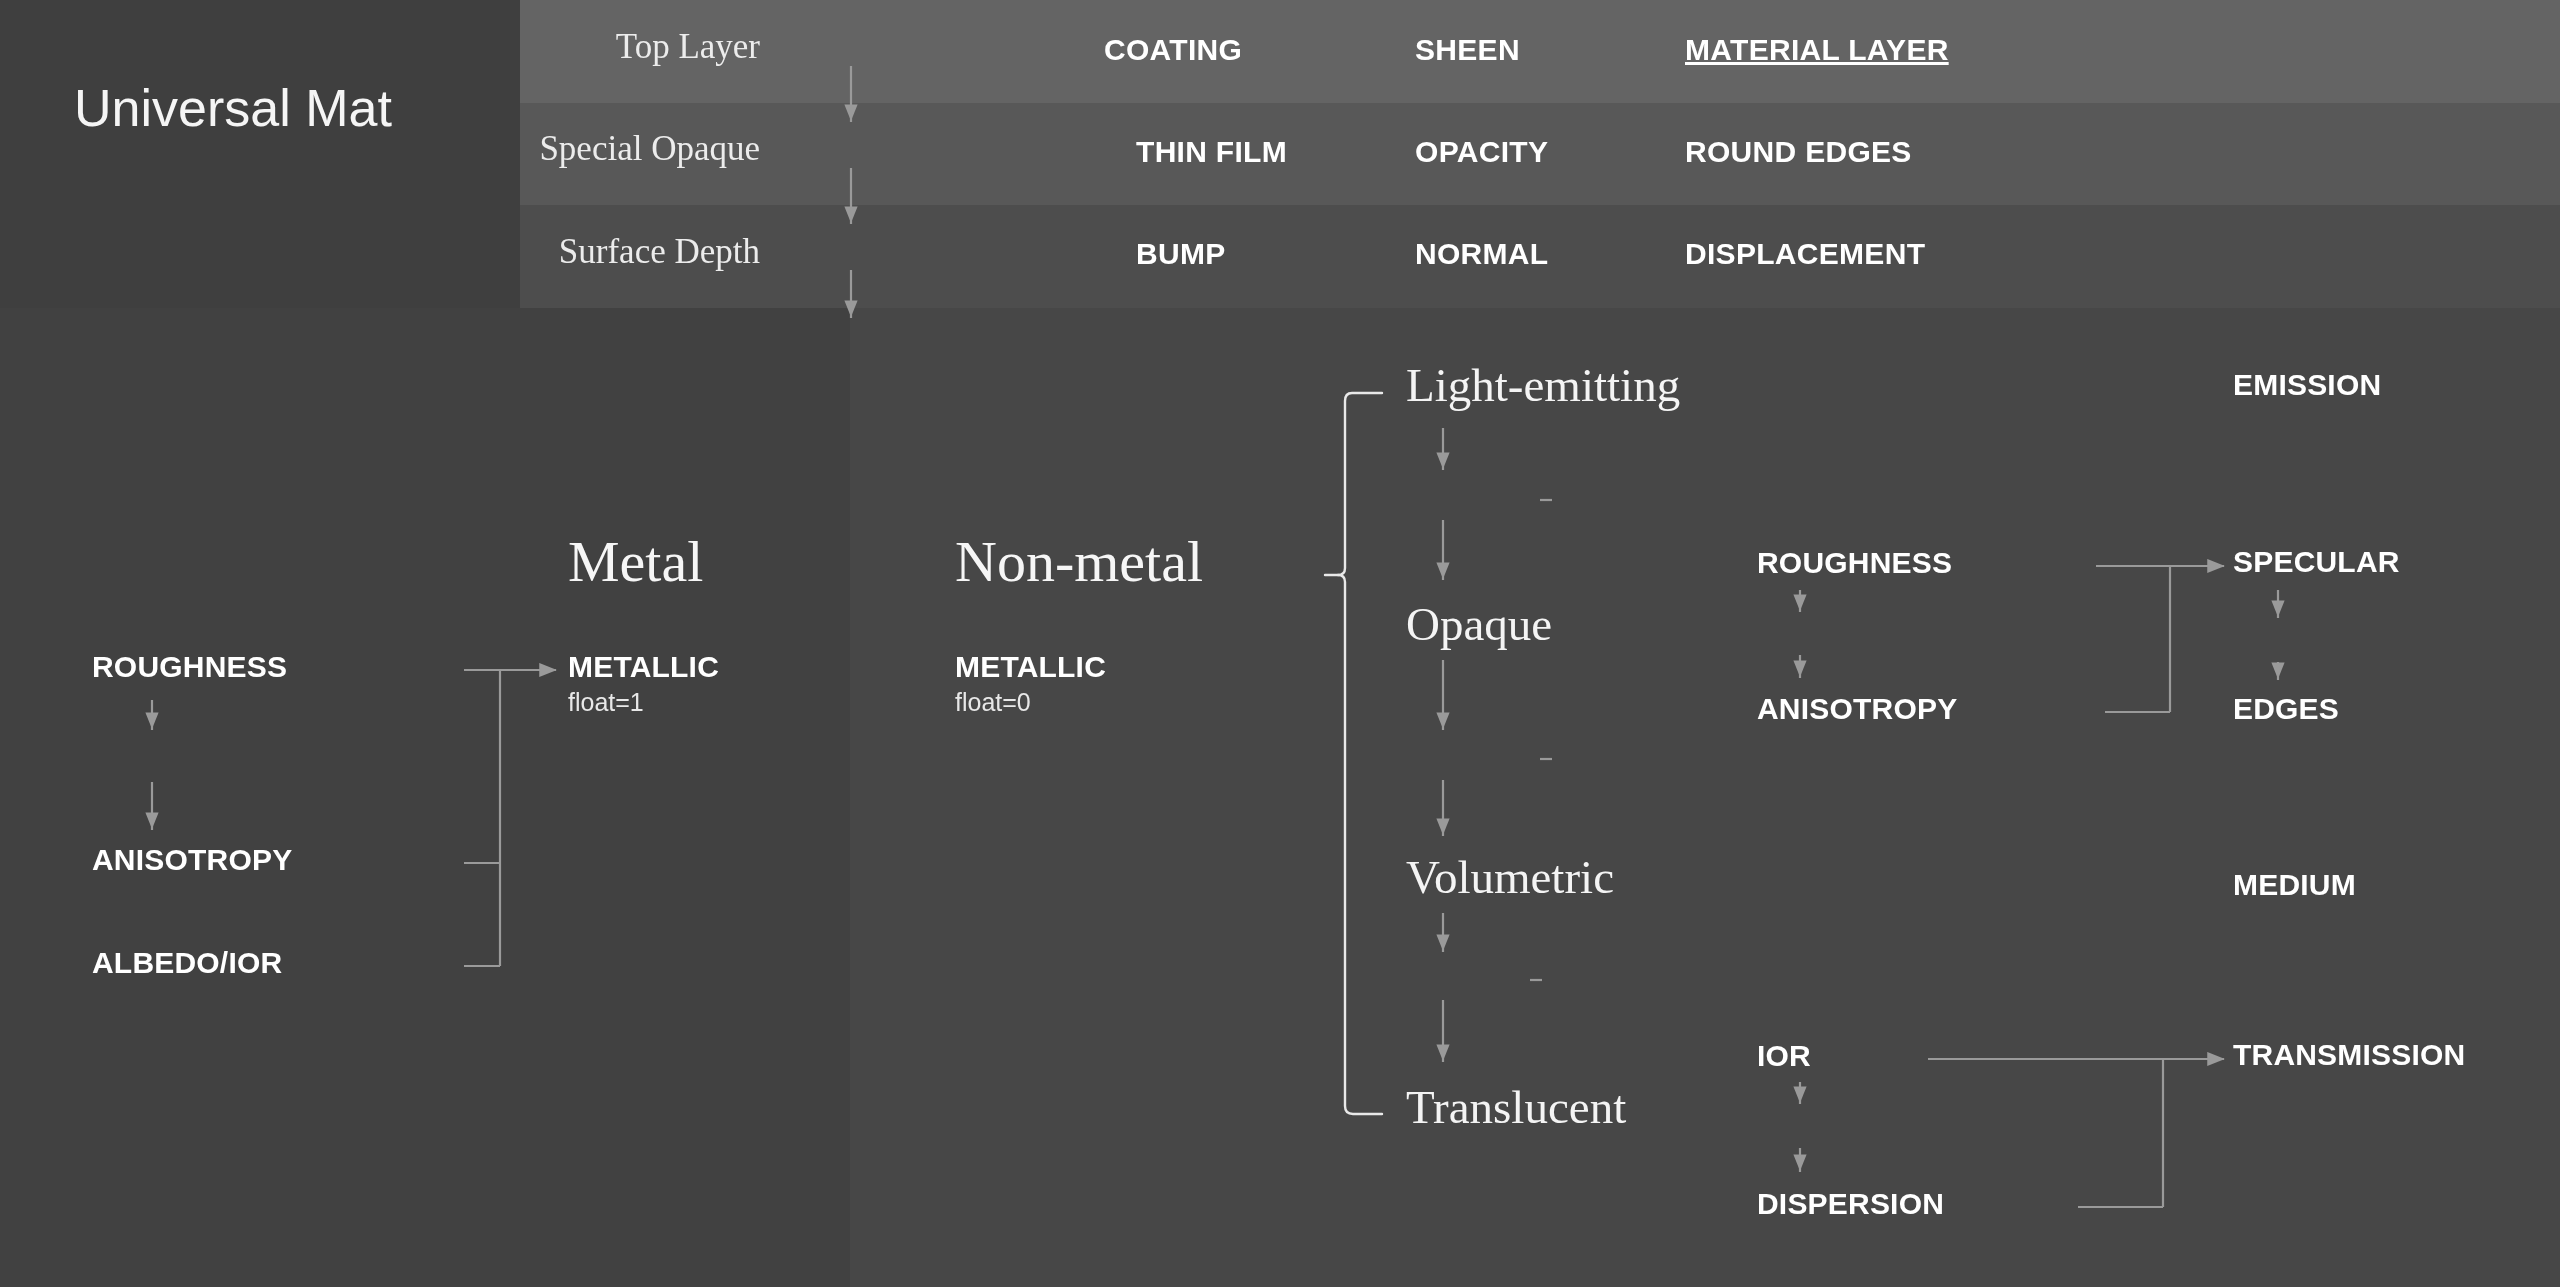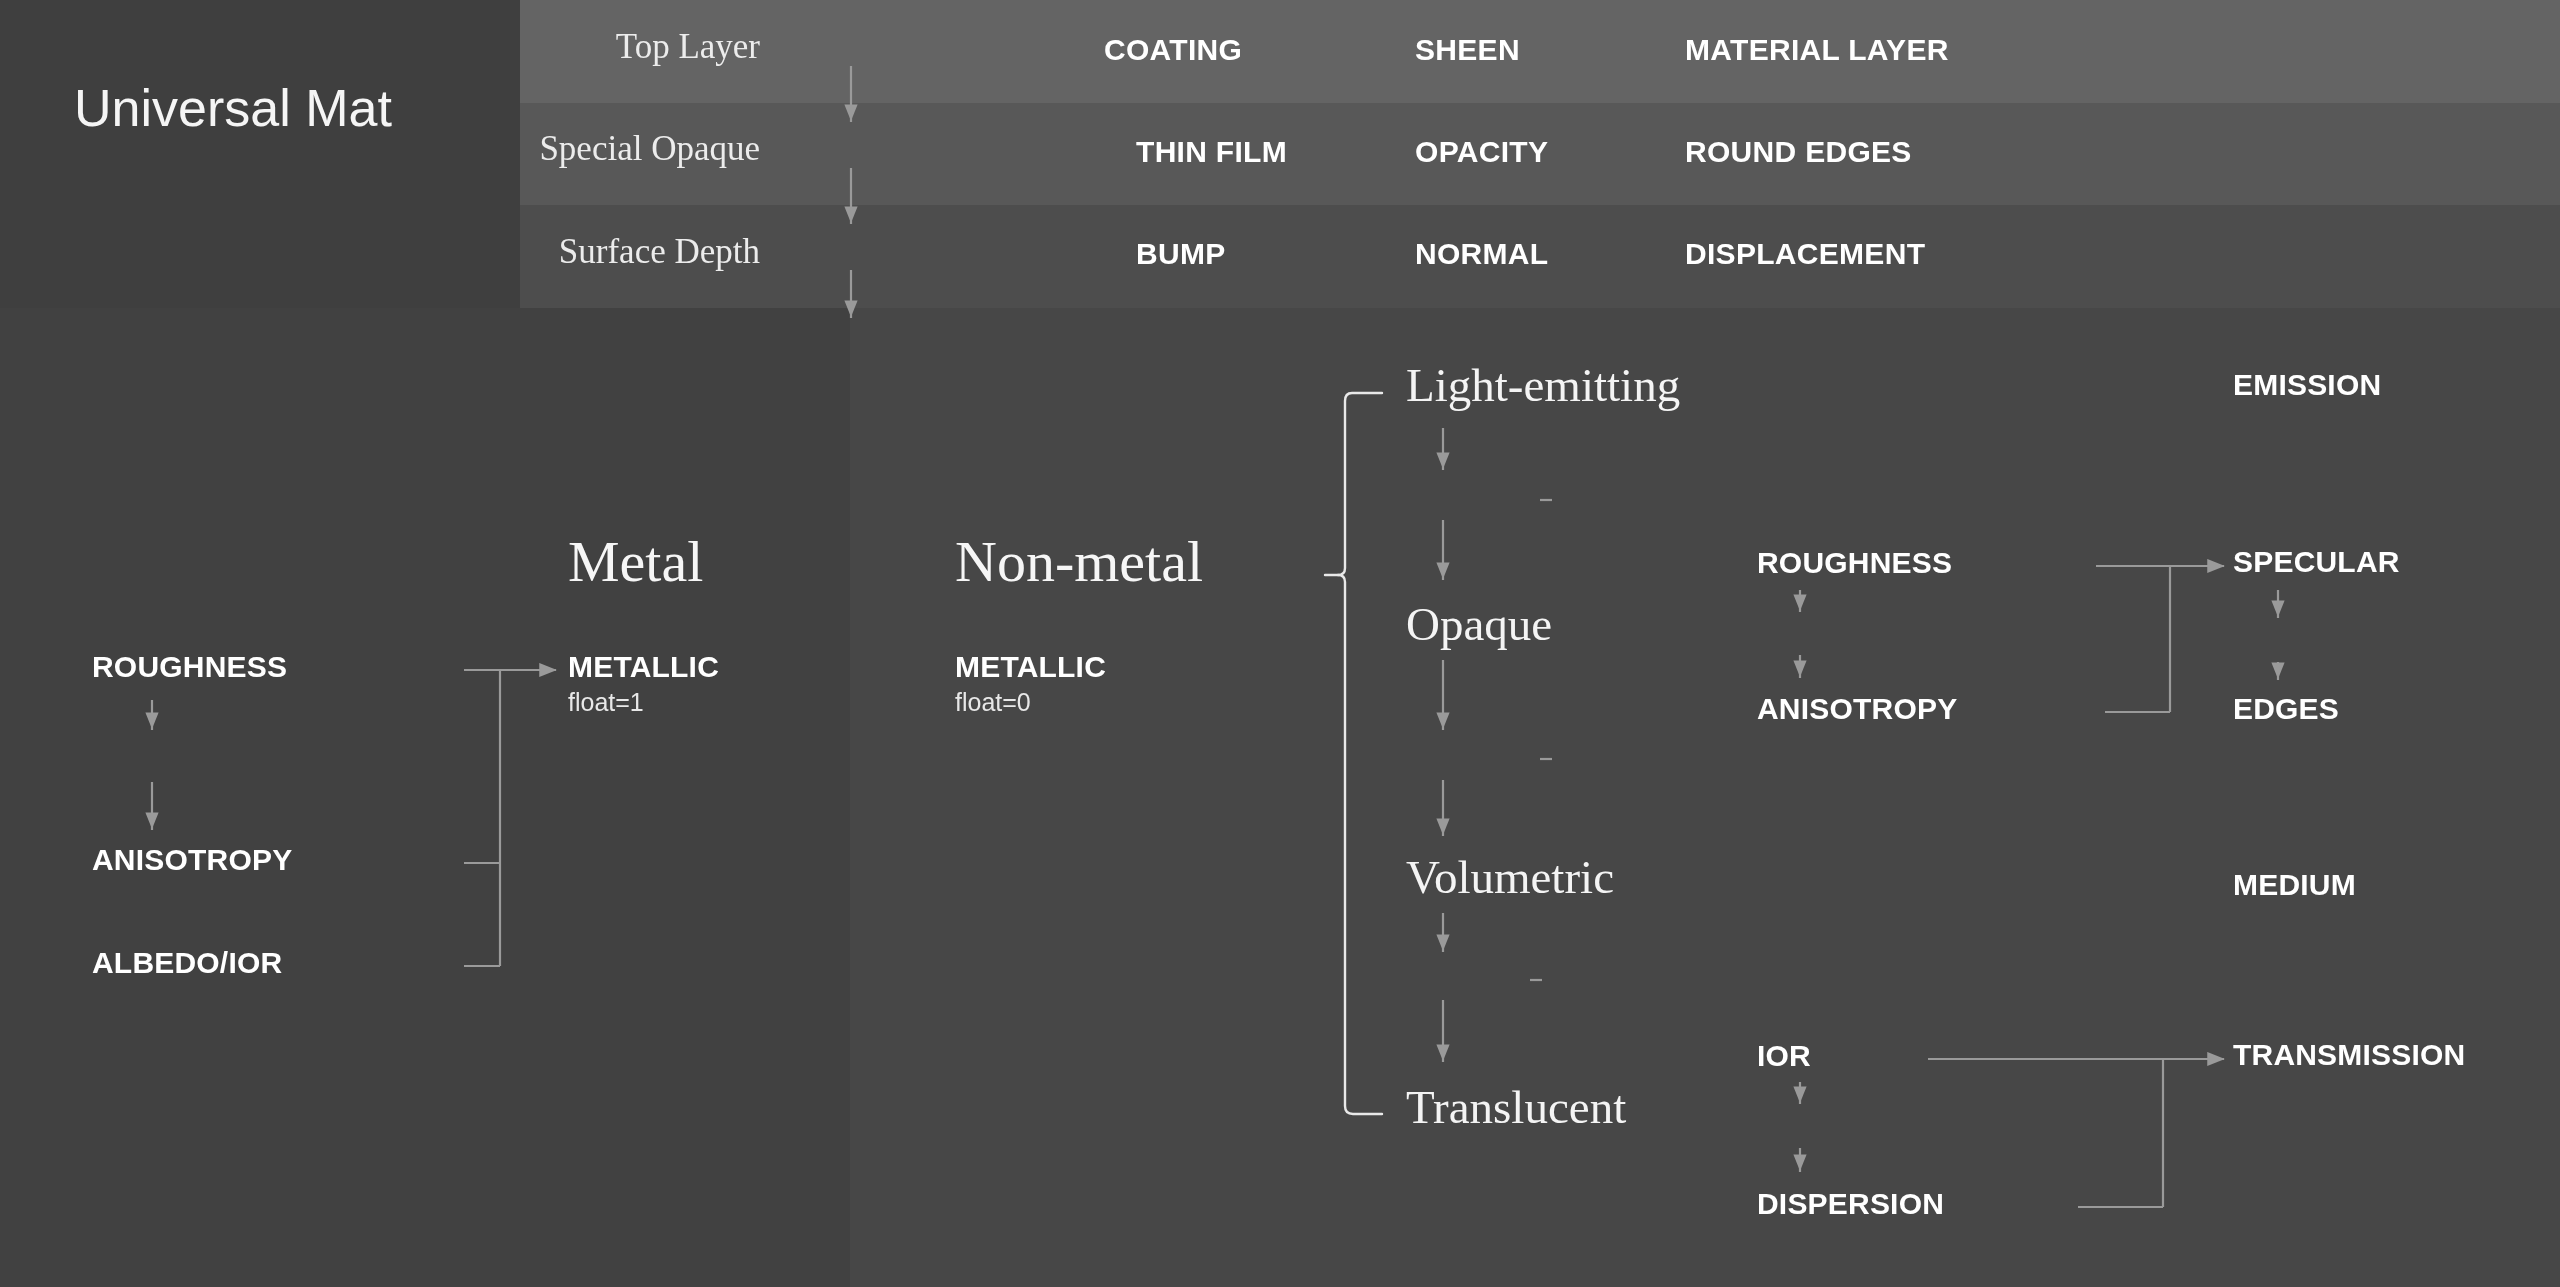--- a/index.html
+++ b/index.html
@@ -125,21 +125,21 @@
   <div id="page-title">
     <div>Universal Mat</div>
   </div>
 
   <div class="hdr-stage" style="left:460px; top:27px;">Top Layer</div>
   <div class="hdr-stage" style="left:460px; top:129px;">Special Opaque</div>
   <div class="hdr-stage" style="left:460px; top:232px;">Surface Depth</div>
 
   <div class="hdr-cell" style="left:1104px; top:33px;">COATING</div>
   <div class="hdr-cell" style="left:1415px; top:33px;">SHEEN</div>
-  <div class="hdr-cell" style="left:1685px; top:33px;">MATERIAL LAYER</div>
+  <div class="hdr-cell" style="left:1685px; top:33px;text-decoration:underline;">MATERIAL LAYER</div>
 
   <div class="hdr-cell" style="left:1136px; top:135px;">THIN FILM</div>
   <div class="hdr-cell" style="left:1415px; top:135px;">OPACITY</div>
   <div class="hdr-cell" style="left:1685px; top:135px;">ROUND EDGES</div>
 
   <div class="hdr-cell" style="left:1136px; top:237px;">BUMP</div>
   <div class="hdr-cell" style="left:1415px; top:237px;">NORMAL</div>
   <div class="hdr-cell" style="left:1685px; top:237px;">DISPLACEMENT</div>
 
   <div class="bigstate" style="left:568px; top:528px;">Metal</div>

